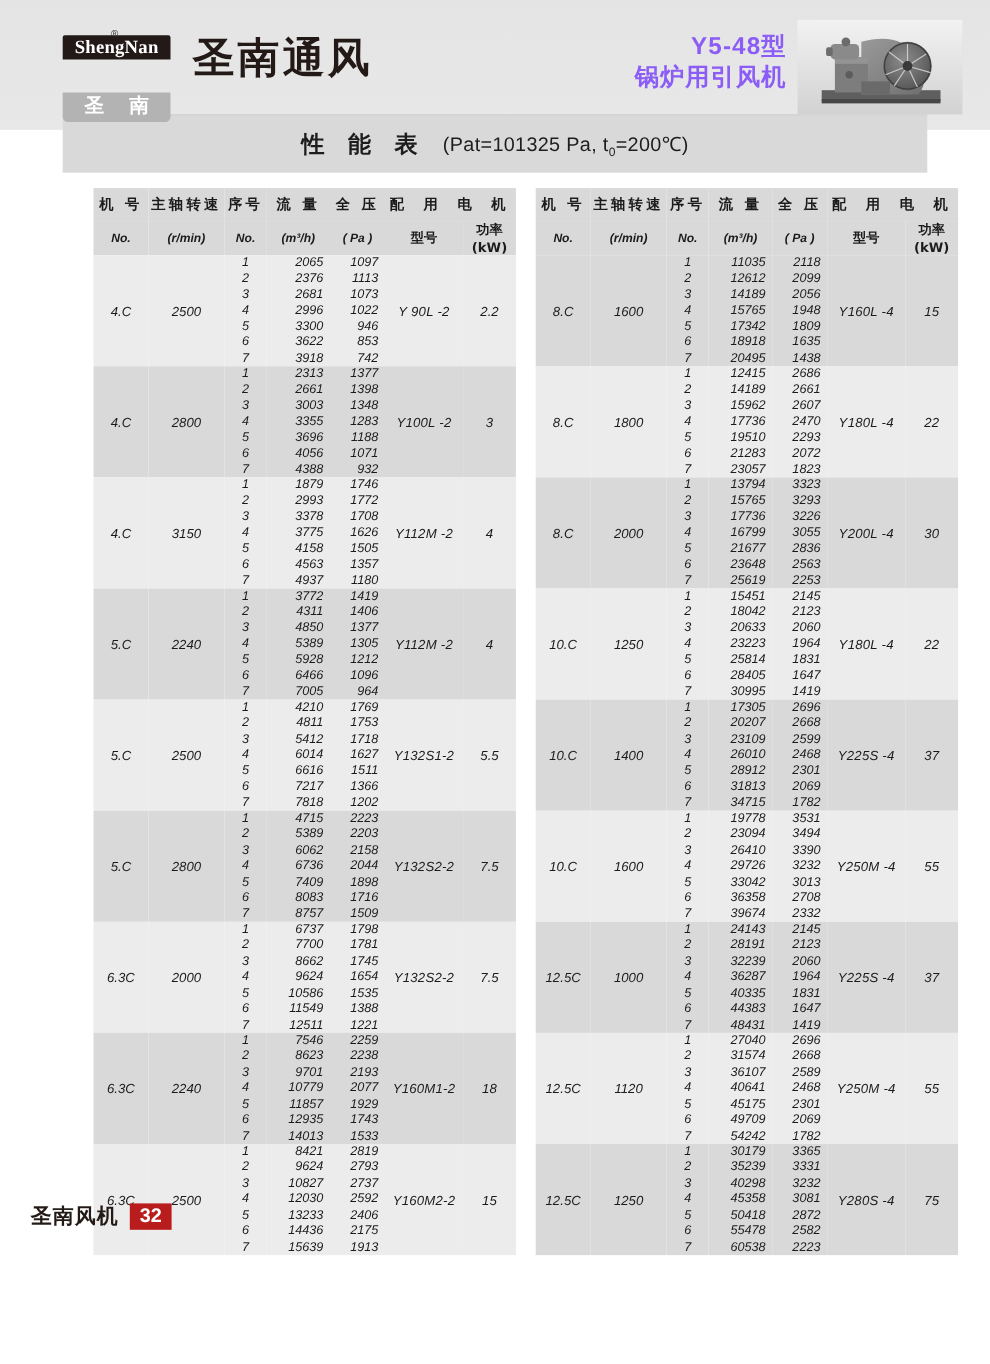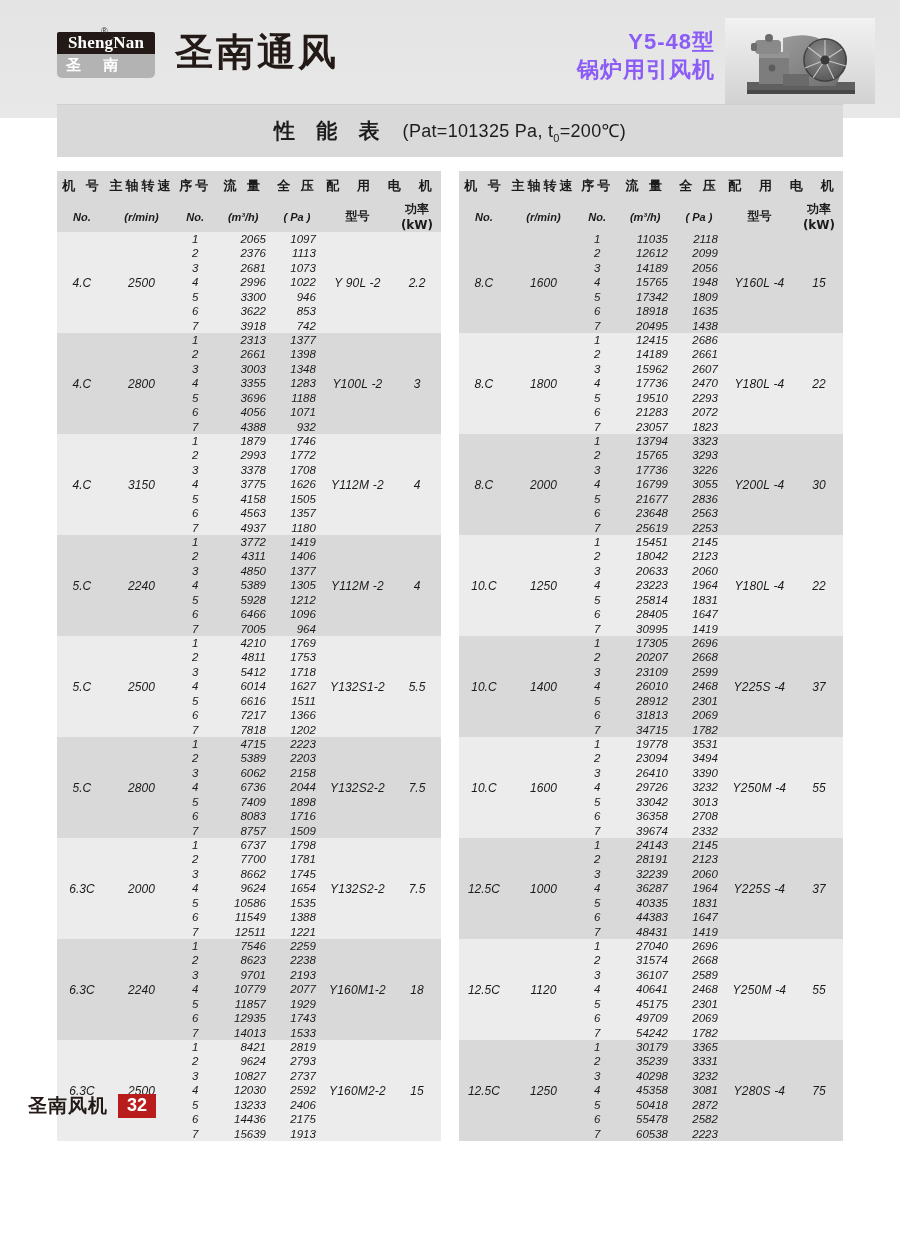--- a/index.html
+++ b/index.html
@@ -24,24 +24,24 @@
     position:absolute;left:57px;top:32px;width:98px;
   }
   .logo-top{
     background:#231a17;color:#fff;text-align:center;
     font-family:"Liberation Serif","DejaVu Serif",serif;
     font-size:17px;font-weight:700;letter-spacing:.2px;
     padding:1px 0 2px;border-radius:2px 2px 0 0;
     line-height:1.12;
   }
   .logo-bot{
-    background:#b3b3b3;color:#fff;
-    font-size:15px;font-weight:700;letter-spacing:9px;
+    background:#b3b3b3;color:#fff;text-align:center;
+    font-size:18px;font-weight:700;letter-spacing:9px;
     padding:3px 0 4px;border-radius:0 0 5px 5px;
-    text-indent:9px;line-height:1.1;
+    text-indent:9px;line-height:1.1;margin-top:30px;
   }
   .reg{
     position:absolute;left:101px;top:26px;font-size:9px;color:#333;
   }
   .brand{
     position:absolute;left:175px;top:33px;
     font-size:38px;font-weight:700;color:#231a17;
     letter-spacing:3px;line-height:1;
     font-family:"DejaVu Sans",sans-serif;
   }
@@ -74,21 +74,21 @@
   .title-cond sub{font-size:11px;}
 
   
   .tables{
     margin:14px 57px 0 57px;
     display:flex;gap:18px;
   }
   .half{flex:1 1 0;min-width:0;}
 
   table.perf{
-    width:100%;border-collapse:collapse;table-layout:fixed;
+    width:100%;border-collapse:collapse;table-layout:fixed;margin-left:28px;
   }
   table.perf col.c-no{width:13.0%;}
   table.perf col.c-rpm{width:18.0%;}
   table.perf col.c-seq{width:10.0%;}
   table.perf col.c-flow{width:15.0%;}
   table.perf col.c-pres{width:13.0%;}
   table.perf col.c-mtype{width:18.5%;}
   table.perf col.c-mpow{width:12.5%;}
 
   .perf thead th{

